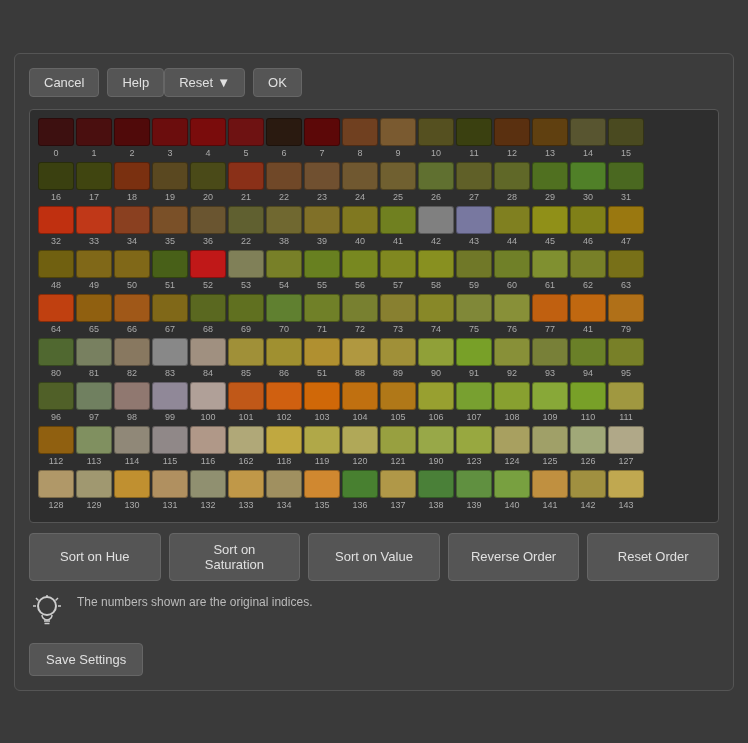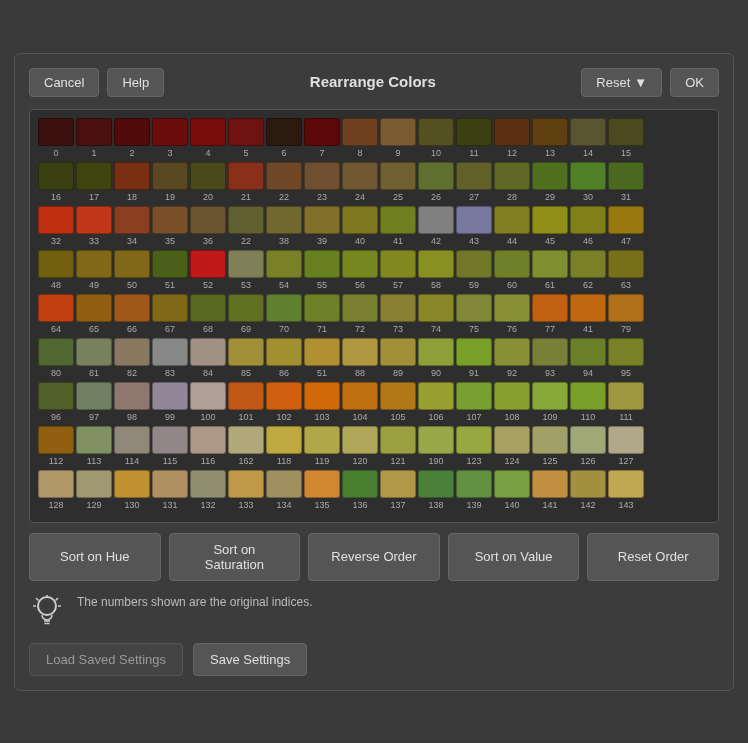--- a/index.html
+++ b/index.html
@@ -143,23 +143,20 @@
   </style>
 </head>
 <body>
 
 <div class="dialog">
 
   <div class="header">
     <div class="header-left">
       <button class="btn">Cancel</button>
       <button class="btn">Help</button>
-    </div>
-    <div class="header-center">
-      <span class="header-title">Rearrange Colors</span>
     </div>
     <div class="header-right">
       <button class="btn btn-reset">
         <span>Reset</span>
         <span>▼</span>
       </button>
       <button class="btn btn-ok">OK</button>
     </div>
   </div>
 
@@ -758,22 +755,22 @@
             <div class="color-swatch" style="background-color: rgb(192, 168, 80);"></div>
             <div class="color-index">143</div>
           </div>
         </div>
       </div>
   </div>
 
   <div class="sort-buttons">
     <button class="sort-btn">Sort on Hue</button>
     <button class="sort-btn">Sort on Saturation</button>
+    <button class="sort-btn">Sort on Value</button>
     <button class="sort-btn">Reverse Order</button>
-    <button class="sort-btn">Sort on Value</button>
     <button class="sort-btn">Reset Order</button>
   </div>
 
   <div class="info-section">
     <div class="bulb-icon">
       <svg width="32" height="36" viewBox="0 0 32 36" fill="none">
         <circle cx="16" cy="13" r="9" stroke="#ccc" stroke-width="2" fill="none"></circle>
         <path d="M11 22 Q11 26 16 27 Q21 26 21 22" stroke="#ccc" stroke-width="1.5" fill="none"></path>
         <line x1="13" y1="28" x2="19" y2="28" stroke="#ccc" stroke-width="1.5"></line>
         <line x1="13.5" y1="30.5" x2="18.5" y2="30.5" stroke="#ccc" stroke-width="1.5"></line>
@@ -783,16 +780,15 @@
         <line x1="2" y1="13" x2="5" y2="13" stroke="#ccc" stroke-width="1.5"></line>
         <line x1="30" y1="13" x2="27" y2="13" stroke="#ccc" stroke-width="1.5"></line>
       </svg>
     </div>
     <div class="info-text">
       <div>The numbers shown are the original indices.</div>
     </div>
   </div>
 
   <div class="settings-section">
-    <button class="settings-btn">Load Saved Settings</button>
     <button class="settings-btn-active">Save Settings</button>
   </div>
 </div>
 
 </body></html>

